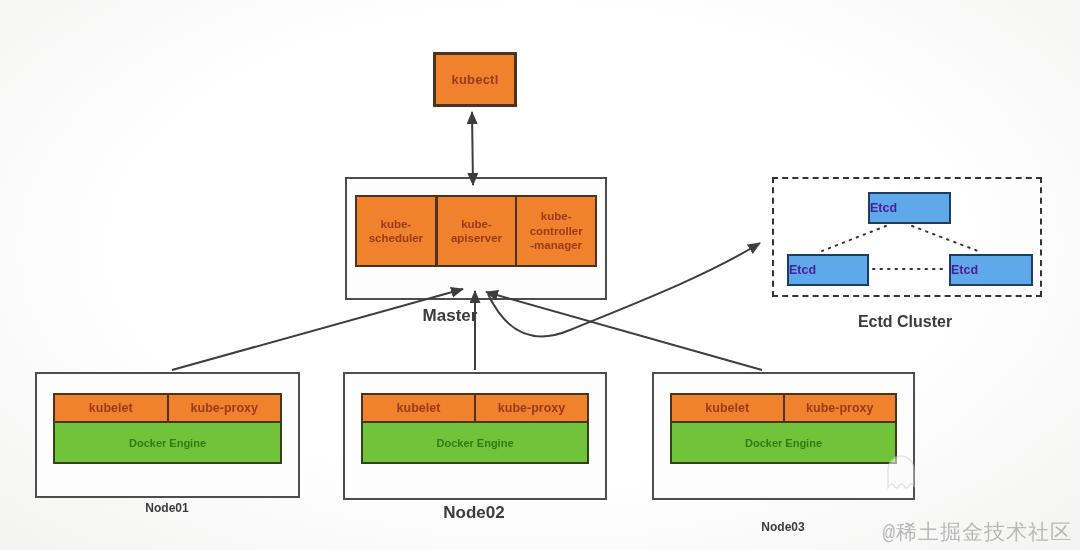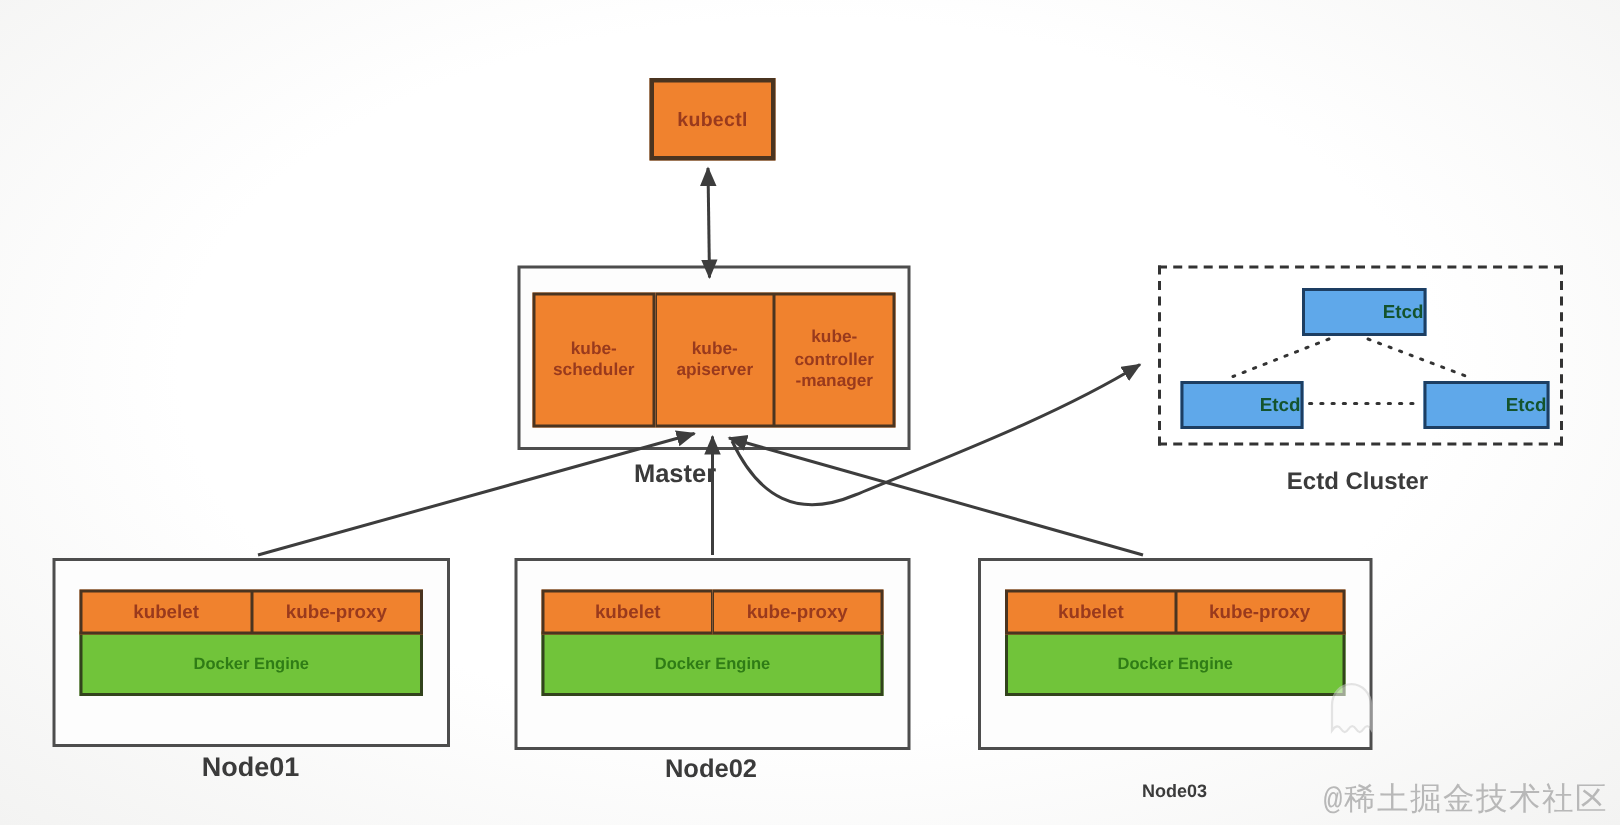--- a/index.html
+++ b/index.html
@@ -26,21 +26,21 @@
     letter-spacing: .2px;
   }
 
   
   .master-outer {
     left: 345px; top: 177px; width: 262px; height: 123px;
     background: #fdfdfd;
     border: 2px solid #4D4D4D;
   }
   .master-components {
-    position: absolute; left: 8px; top: 16px; right: 8px; height: 90px;
+    position: absolute; left: 8px; top: 16px; right: 8px; height: 72px;
     display: flex;
     justify-content: center;
   }
   .component {
     flex: 1;
     background: #F0822E;
     border: 2px solid #4A3420;
     display: flex; flex-direction: column;
     align-items: center; justify-content: center;
     font-weight: bold; font-size: 11.5px; line-height: 1.25;
@@ -52,22 +52,22 @@
   
   .etcd-cluster {
     left: 772px; top: 177px; width: 270px; height: 120px;
     border: 2.5px dashed #333333;
     background: transparent;
   }
   .etcd-box {
     position: absolute;
     background: #5FA8EA;
     border: 2px solid #1D3E62;
-    display: flex; align-items: center; justify-content: flex-end;
-    font-weight: bold; font-size: 12.5px; color: #14532d;
+    display: flex; align-items: center; justify-content: flex-start;
+    font-weight: bold; font-size: 12.5px; color: #4c1d95;
   }
   .etcd-top  { left: 94px;  top: 13px; width: 83px; height: 32px; }
   .etcd-left { left: 13px;  top: 75px; width: 82px; height: 32px; }
   .etcd-right{ left: 175px; top: 75px; width: 84px; height: 32px; }
 
   
   .node-outer {
     background: #fdfdfd;
     border: 2px solid #4D4D4D;
   }
@@ -96,21 +96,21 @@
   }
 
   
   .caption {
     position: absolute;
     font-weight: bold; color: #3B3B3B;
     text-align: center;
   }
   .master-caption { left: 395px; top: 306px; width: 110px; font-size: 17px; }
   .etcd-caption   { left: 845px; top: 313px; width: 120px; font-size: 16px; }
-  .node1-caption  { left: 112px; top: 501px; width: 110px; font-size: 18px; }
+  .node1-caption  { left: 112px; top: 501px; width: 110px; font-size: 12px; }
   .node2-caption  { left: 419px; top: 503px; width: 110px; font-size: 17px; }
   .node3-caption  { left: 728px; top: 520px; width: 110px; font-size: 12px; }
 
   
   svg.arrows {
     position: absolute; left: 0; top: 0;
     width: 1080px; height: 550px;
     z-index: 5; pointer-events: none;
   }
 

